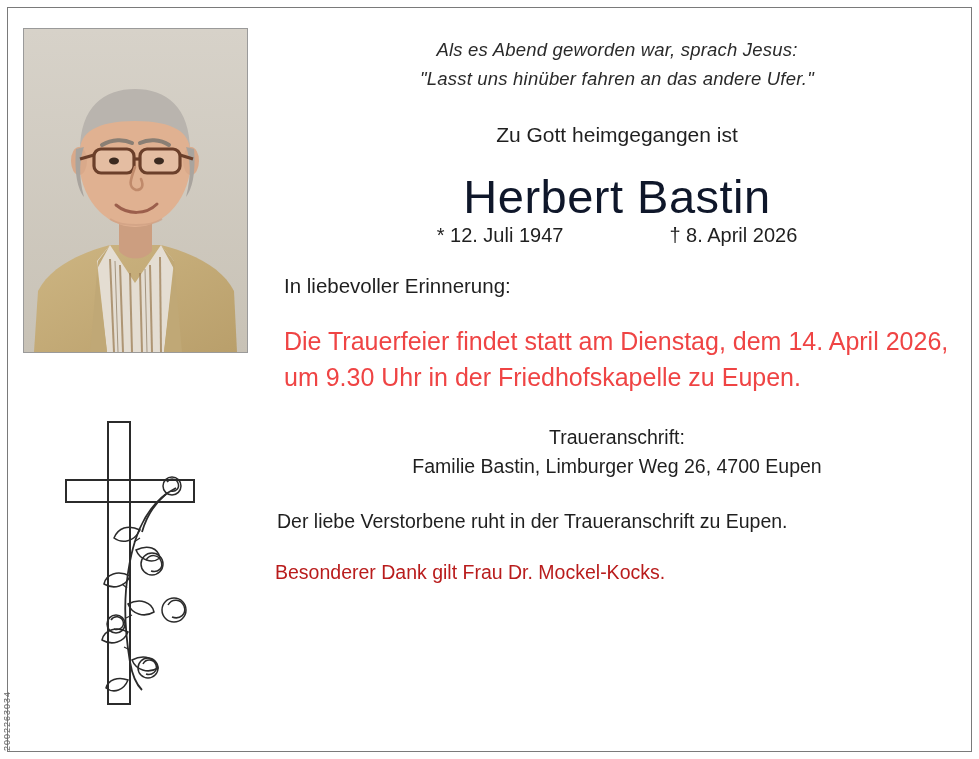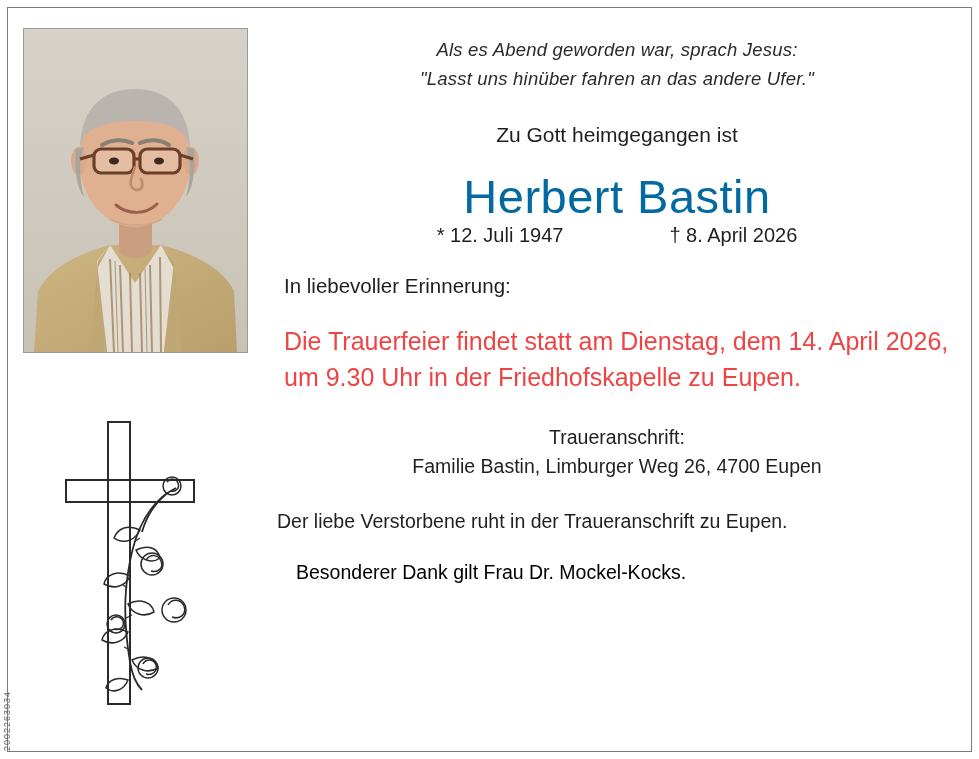--- a/index.html
+++ b/index.html
@@ -84,21 +84,21 @@
     text-align: center;
     font-size: 21px;
     margin-top: 30px;
     color: #1f1f1f;
   }
   .name {
     text-align: center;
     font-size: 47px;
     margin-top: 22px;
     letter-spacing: 0.5px;
-    color: #0369a1;
+    color: #0f172a;
     font-weight: 400;
   }
   .dates {
     display: flex;
     justify-content: center;
     gap: 106px;
     font-size: 20px;
     margin-top: 0;
     color: #1f1f1f;
   }
@@ -133,22 +133,22 @@
   .address .addr-line2 { font-weight: 400; }
   .resting {
     font-size: 19.5px;
     margin-top: 30px;
     margin-left: 5px;
     color: #1f1f1f;
   }
   .thanks {
     font-size: 19.5px;
     margin-top: 28px;
-    margin-left: 24px;
-    color: #000000;
+    margin-left: 3px;
+    color: #b91c1c;
   }
   
   .side-code {
     position: absolute;
     left: 2px;
     bottom: 8px;
     font-size: 9px;
     color: #666;
     letter-spacing: 1px;
     writing-mode: vertical-rl;

